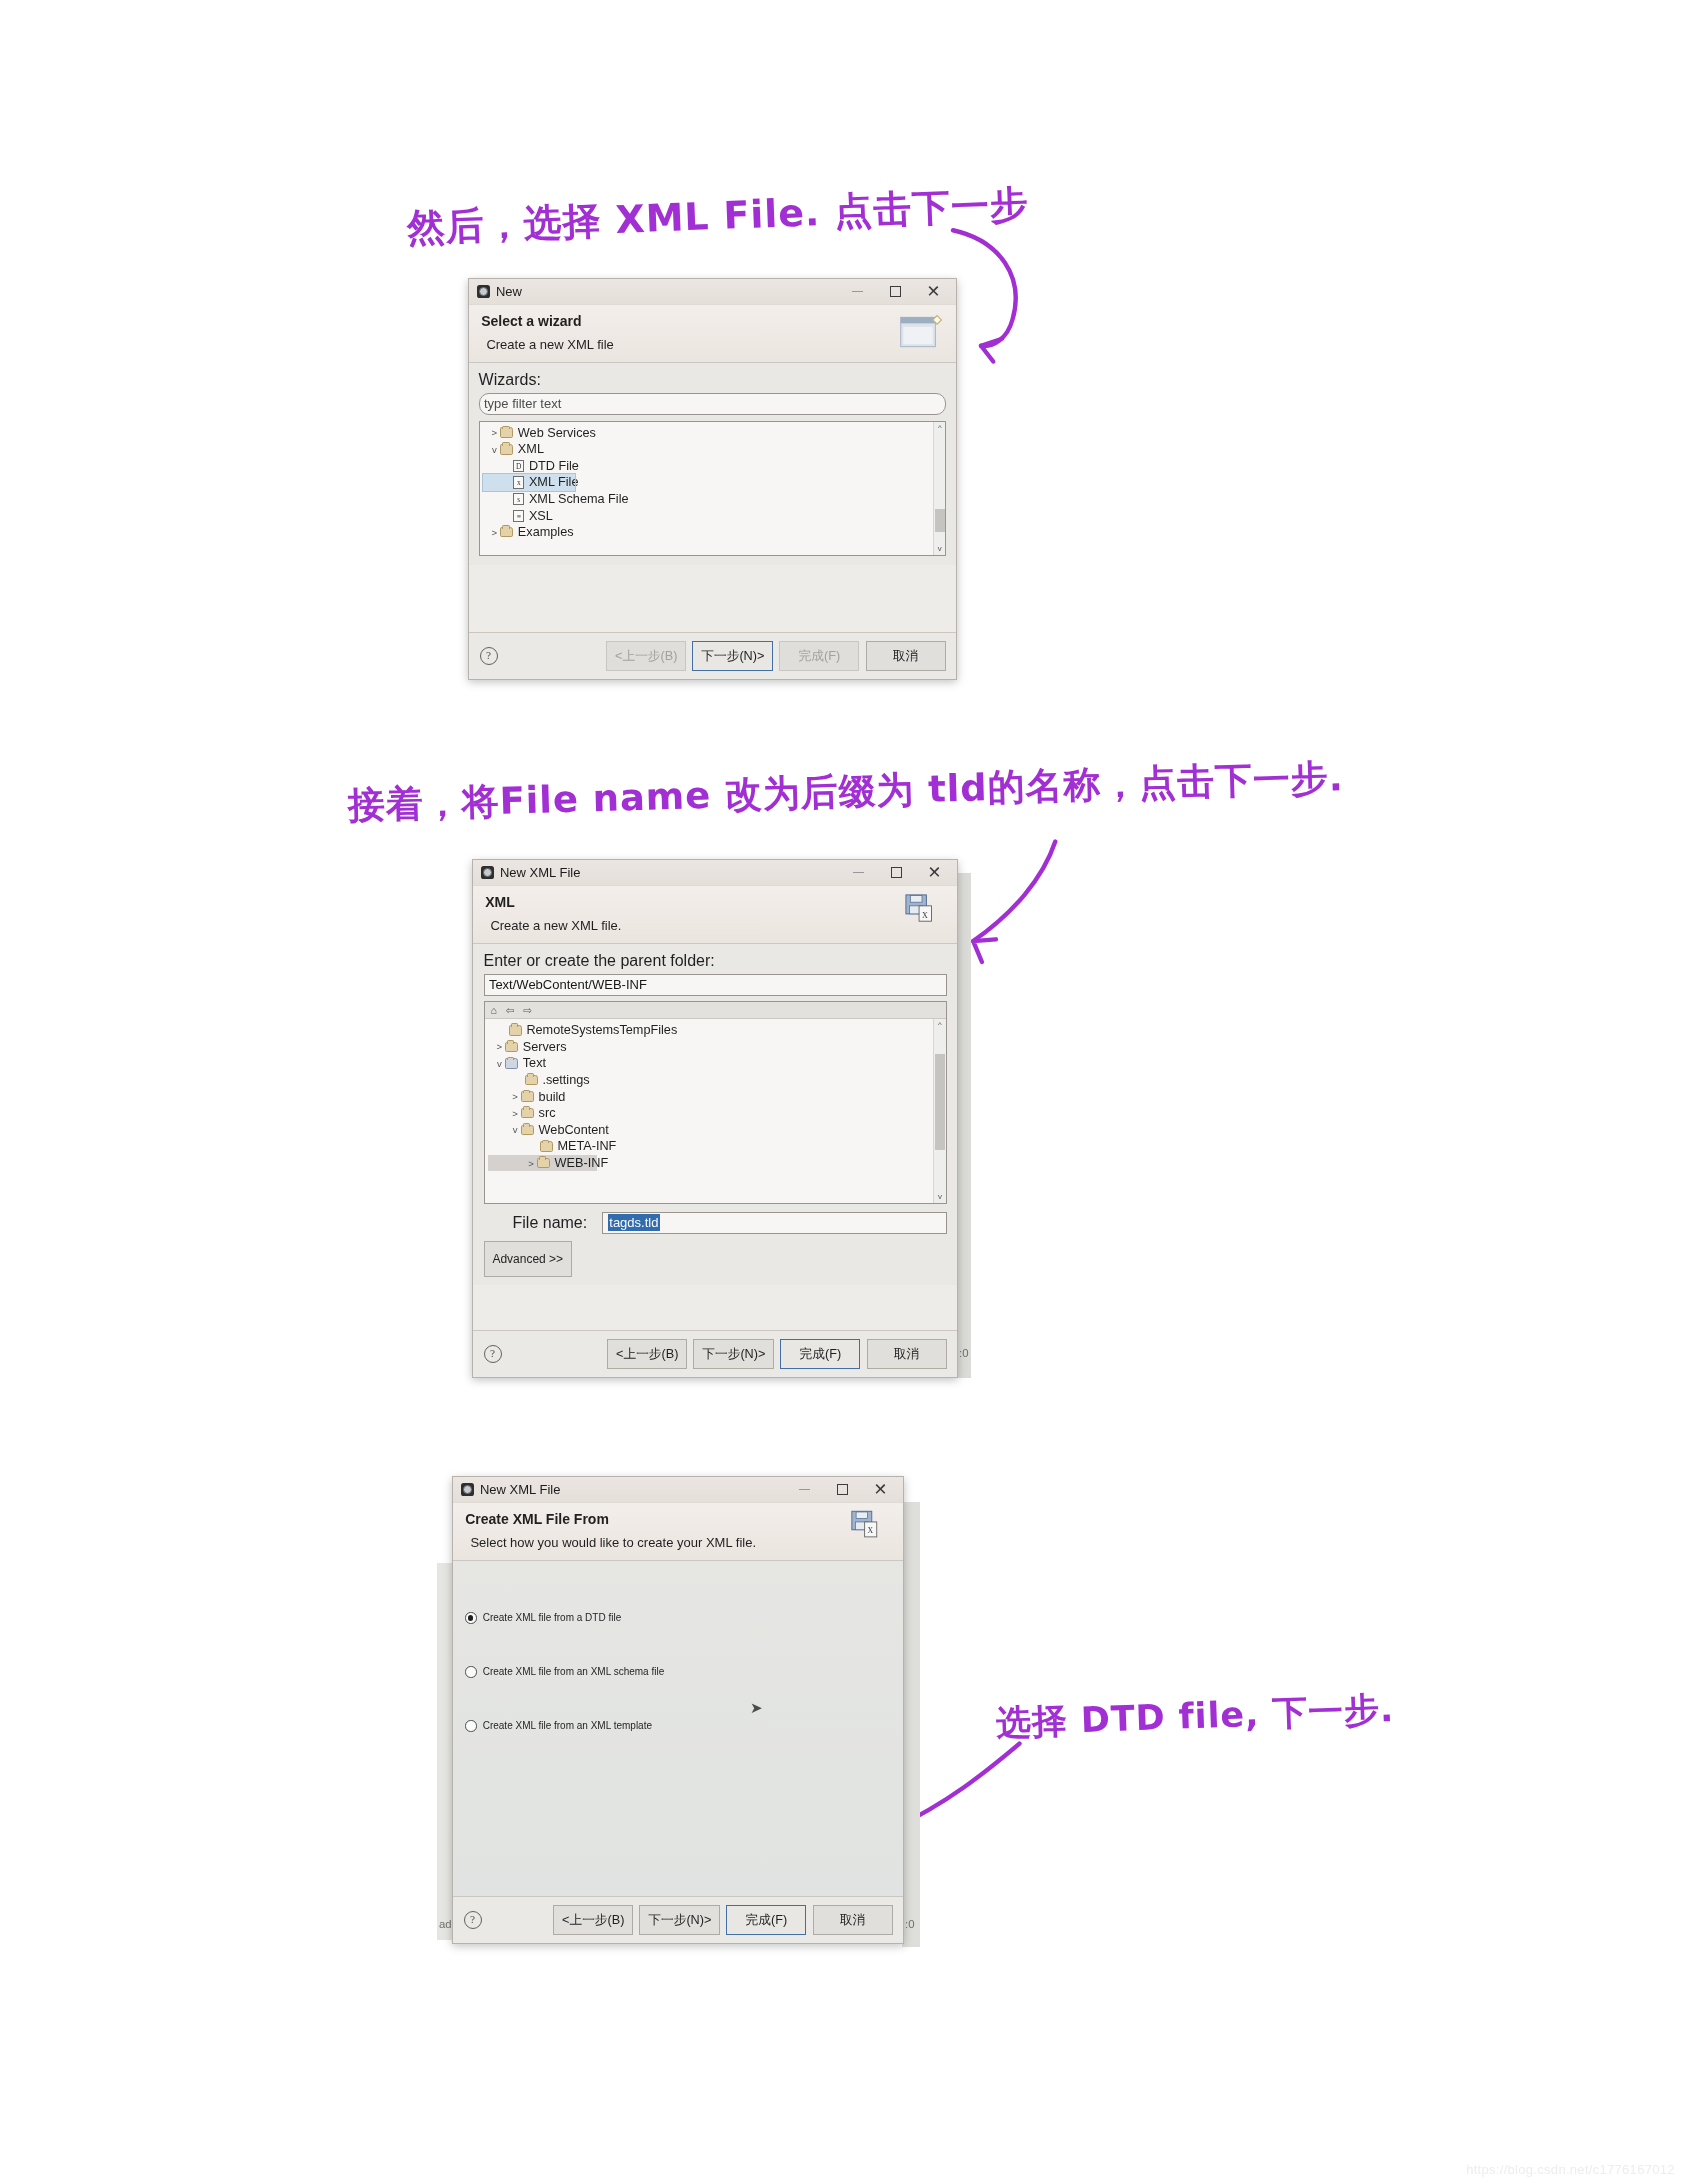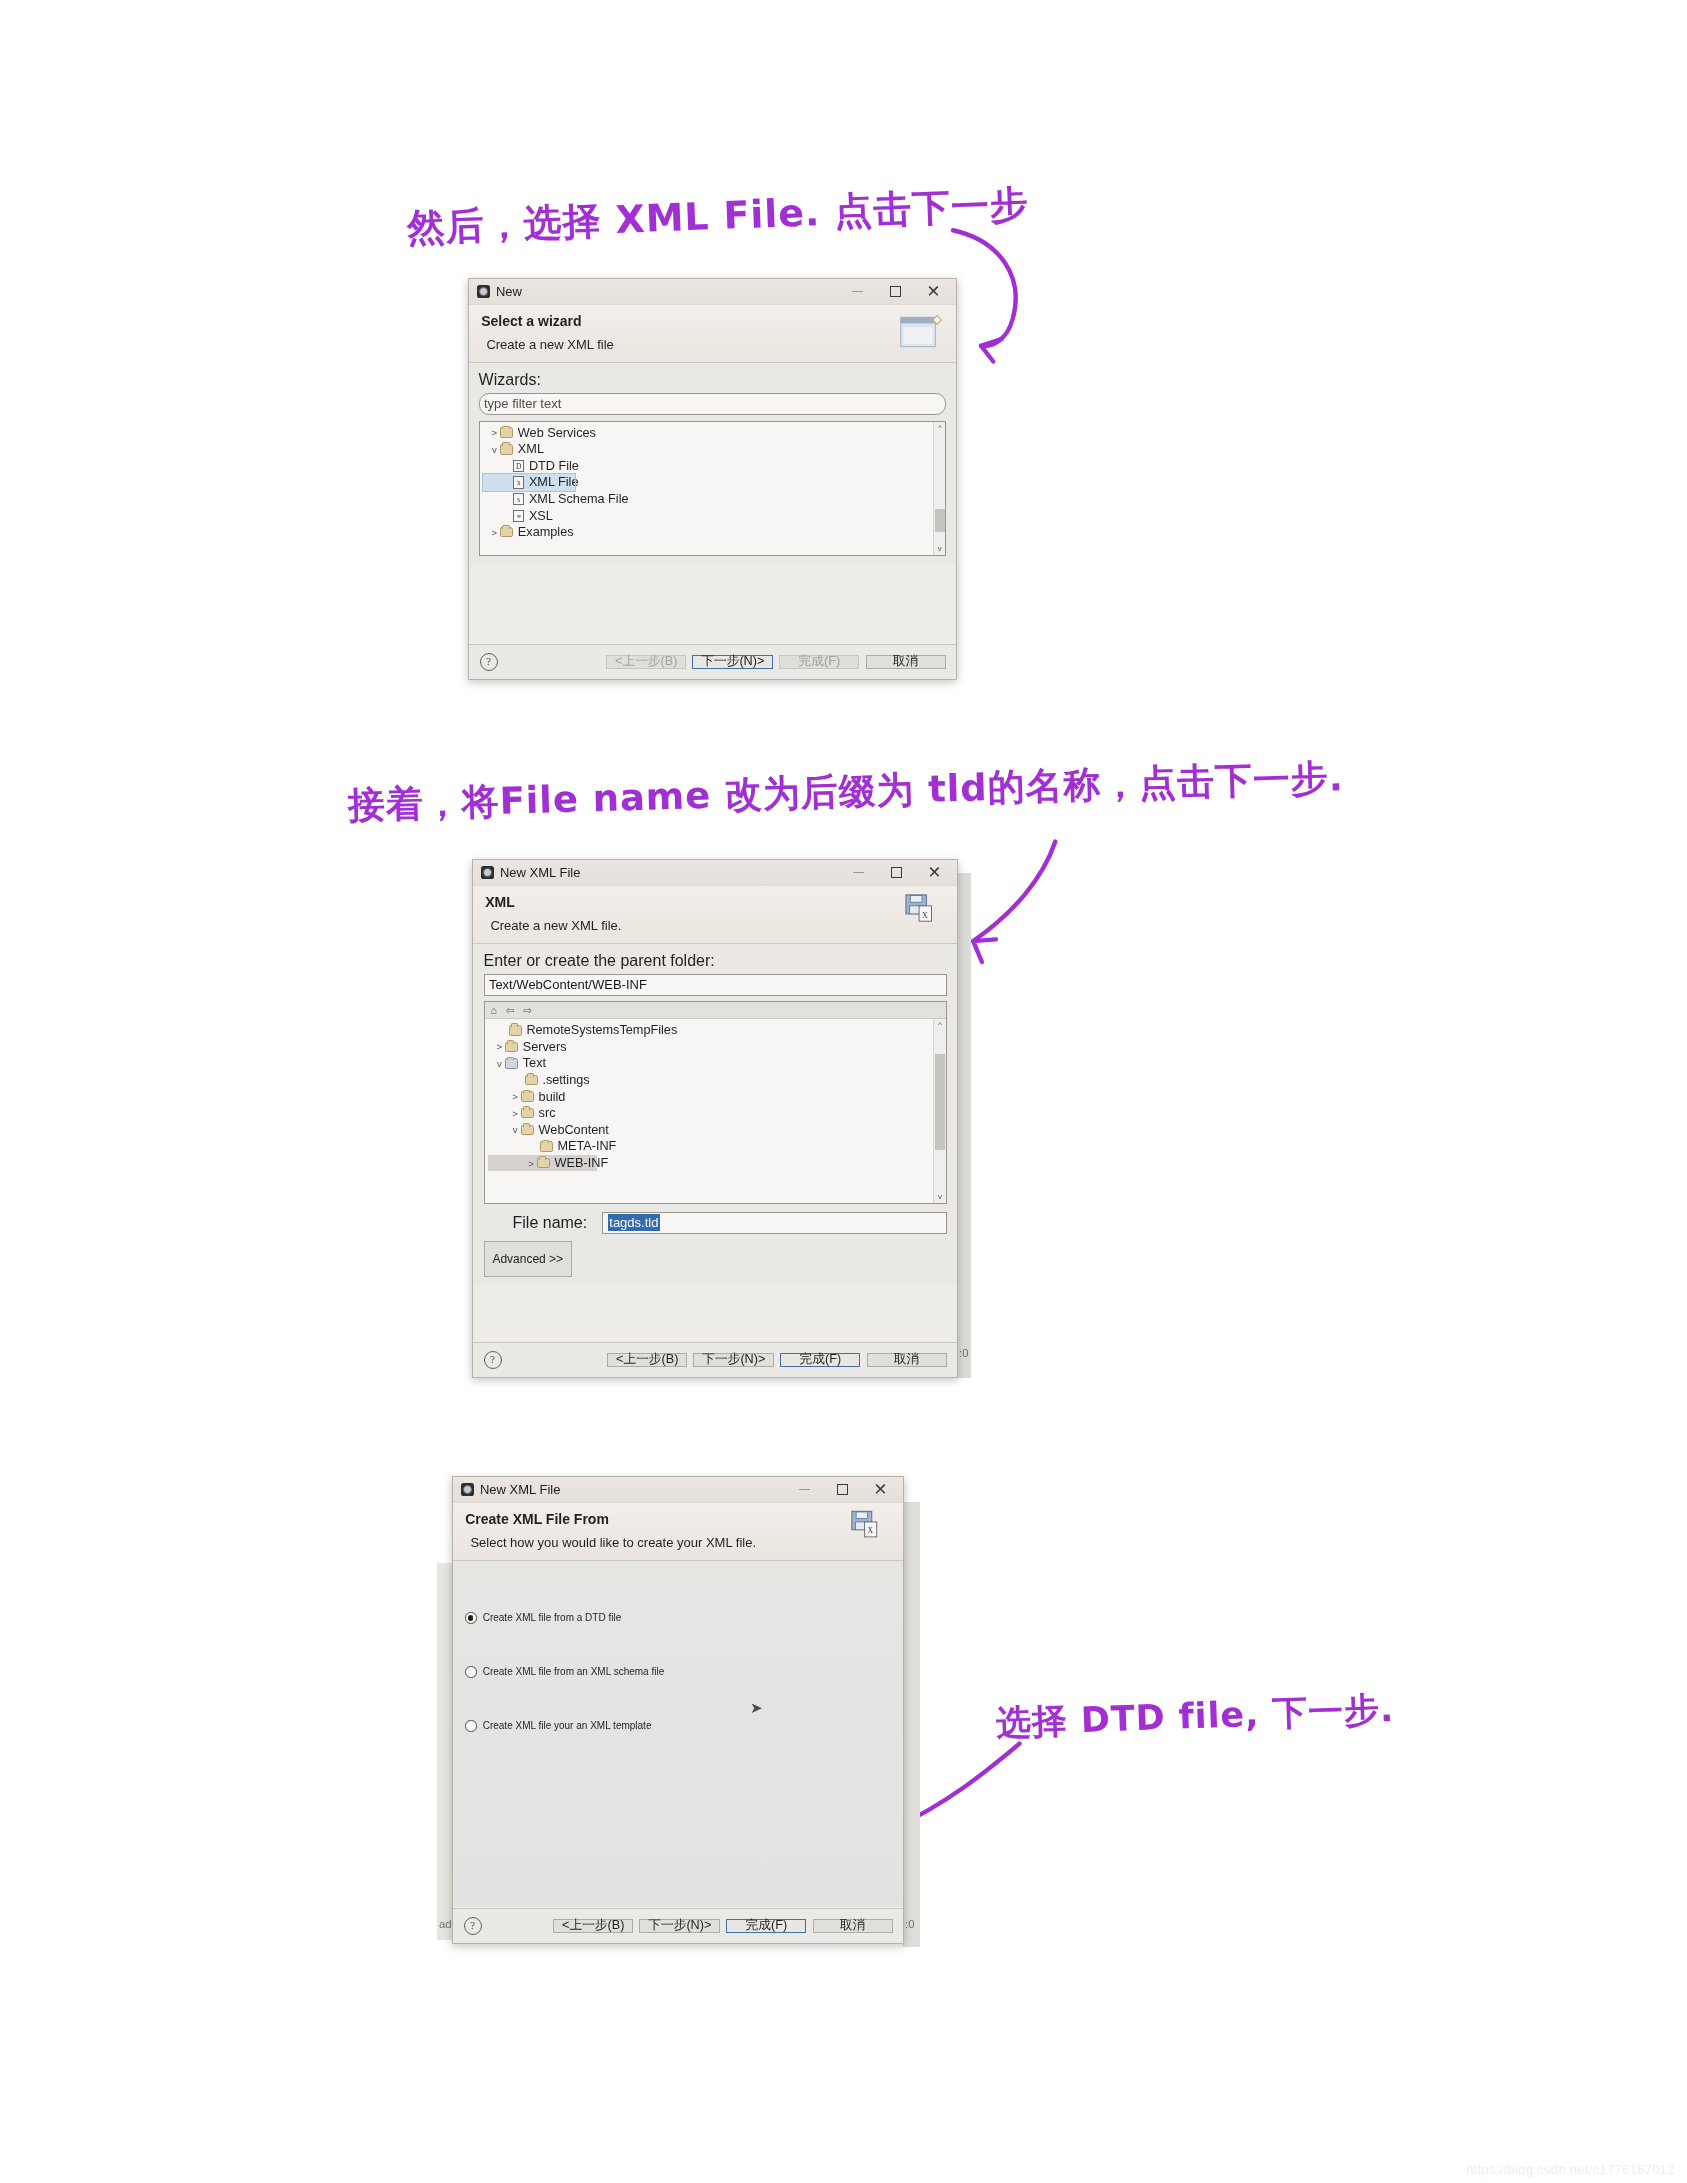--- a/index.html
+++ b/index.html
@@ -131,21 +131,21 @@
 
   .scrollbar {
     position:absolute; right:0; top:0; bottom:0; width:12.2px;
     background:#f2f1ef; border-left:0.9px solid #dcd8d3;
   }
   .scrollbar .arr { height:12.2px; text-align:center; font-size:7.9px; color:#555; line-height:12.2px;}
   .scrollbar .thumb { position:absolute; left:0.9px; right:0.9px; background:#c8c6c2;}
 
   .btn {
     border:0.9px solid #b0aca6; background:#e4e2de;
-    font-size:12.7px; height:14px; min-width:80px;
+    font-size:12.7px; height:30px; min-width:80px;
     display:inline-flex; align-items:center; justify-content:center;
     padding:0 7.9px; color:#1c1c1c;
   }
   .btn.dis { color:#a5a29d; background:#e3e1dd; border-color:#cbc8c3;}
   .btn.def { border:1.7px solid #3f6fa8; background:#eceae6; }
   .btn.small { min-width:0; height:36px; font-size:12px; }
 
   .footer {
     border-top:0.9px solid #cfc8c2;
     background:#eeece9;
@@ -421,21 +421,21 @@
     <div class="radio-row">
       <span class="radio on"></span>
       <span>Create XML file from a DTD file</span>
     </div>
     <div class="radio-row">
       <span class="radio"></span>
       <span>Create XML file from an XML schema file</span>
     </div>
     <div class="radio-row">
       <span class="radio"></span>
-      <span>Create XML file your an XML template</span>
+      <span>Create XML file from an XML template</span>
     </div>
     <div class="cursor-arrow" style="left:297px; top:222px;">➤</div>
   </div>
 
   <div class="footer" style="position:absolute;left:0;right:0;bottom:0;">
     <div class="help">?</div>
     <div class="btnbar">
       <span class="btn">&lt;上一步(B)</span>
       <span class="btn">下一步(N)&gt;</span>
       <span class="btn def">完成(F)</span>

